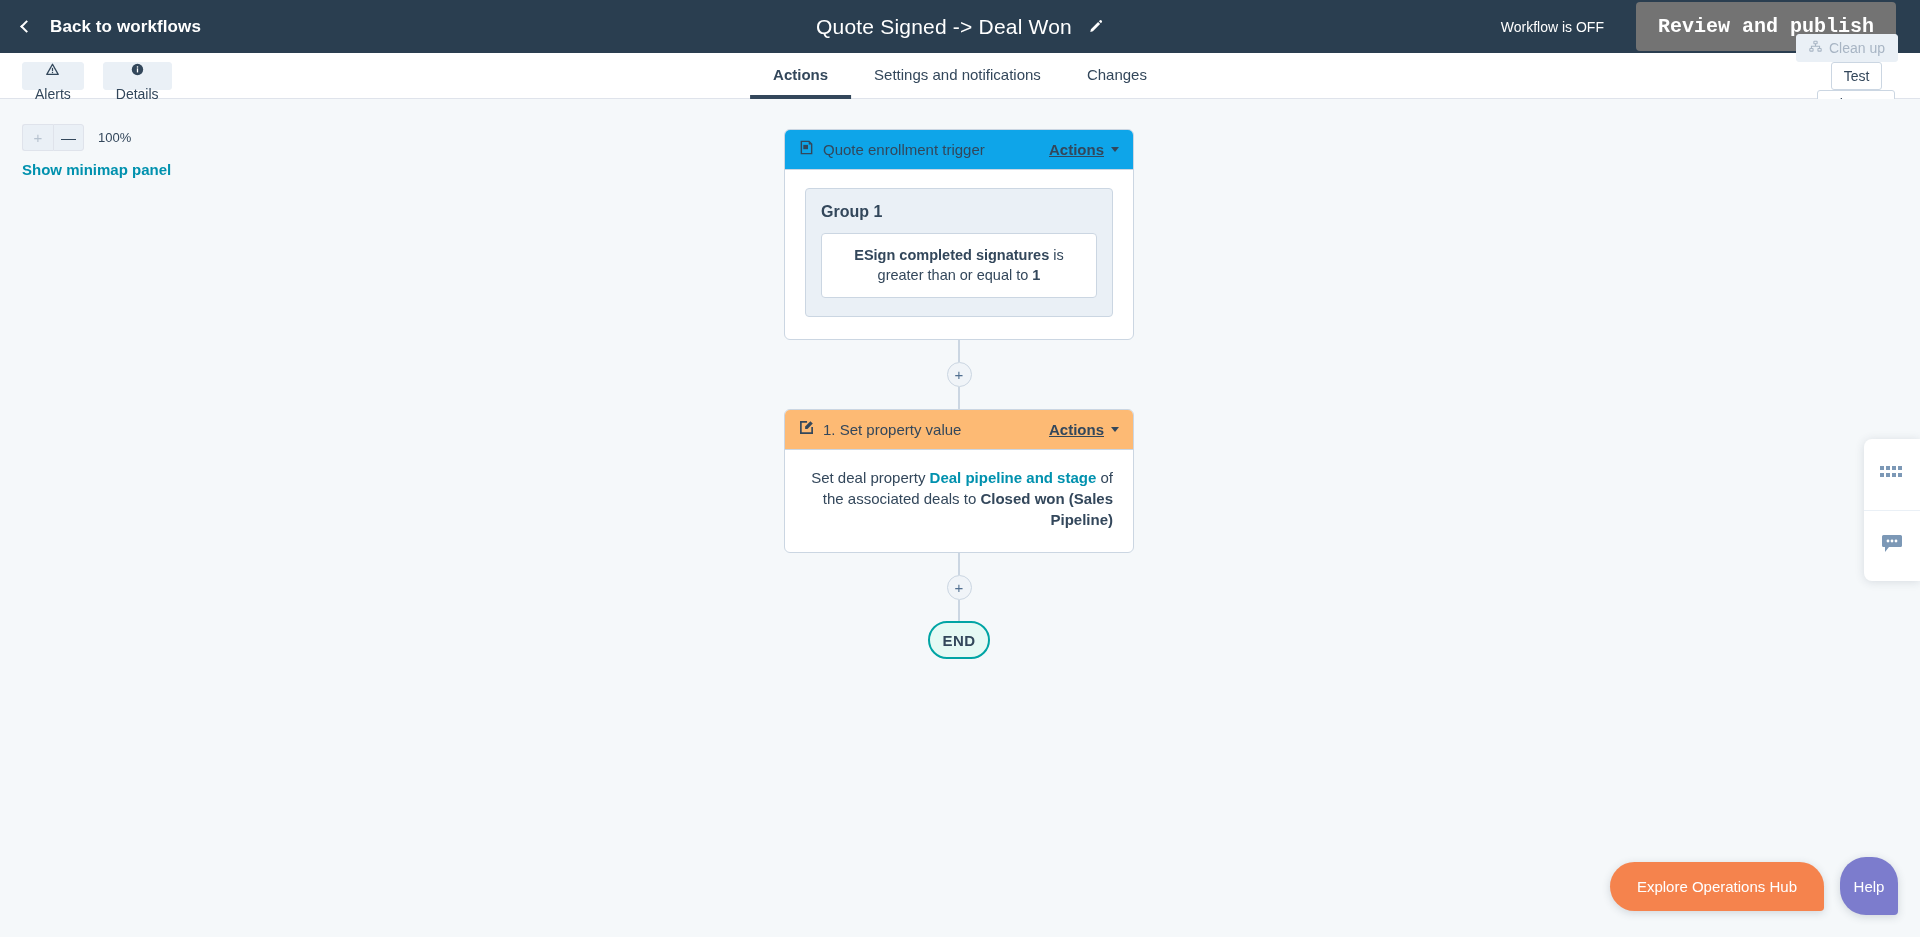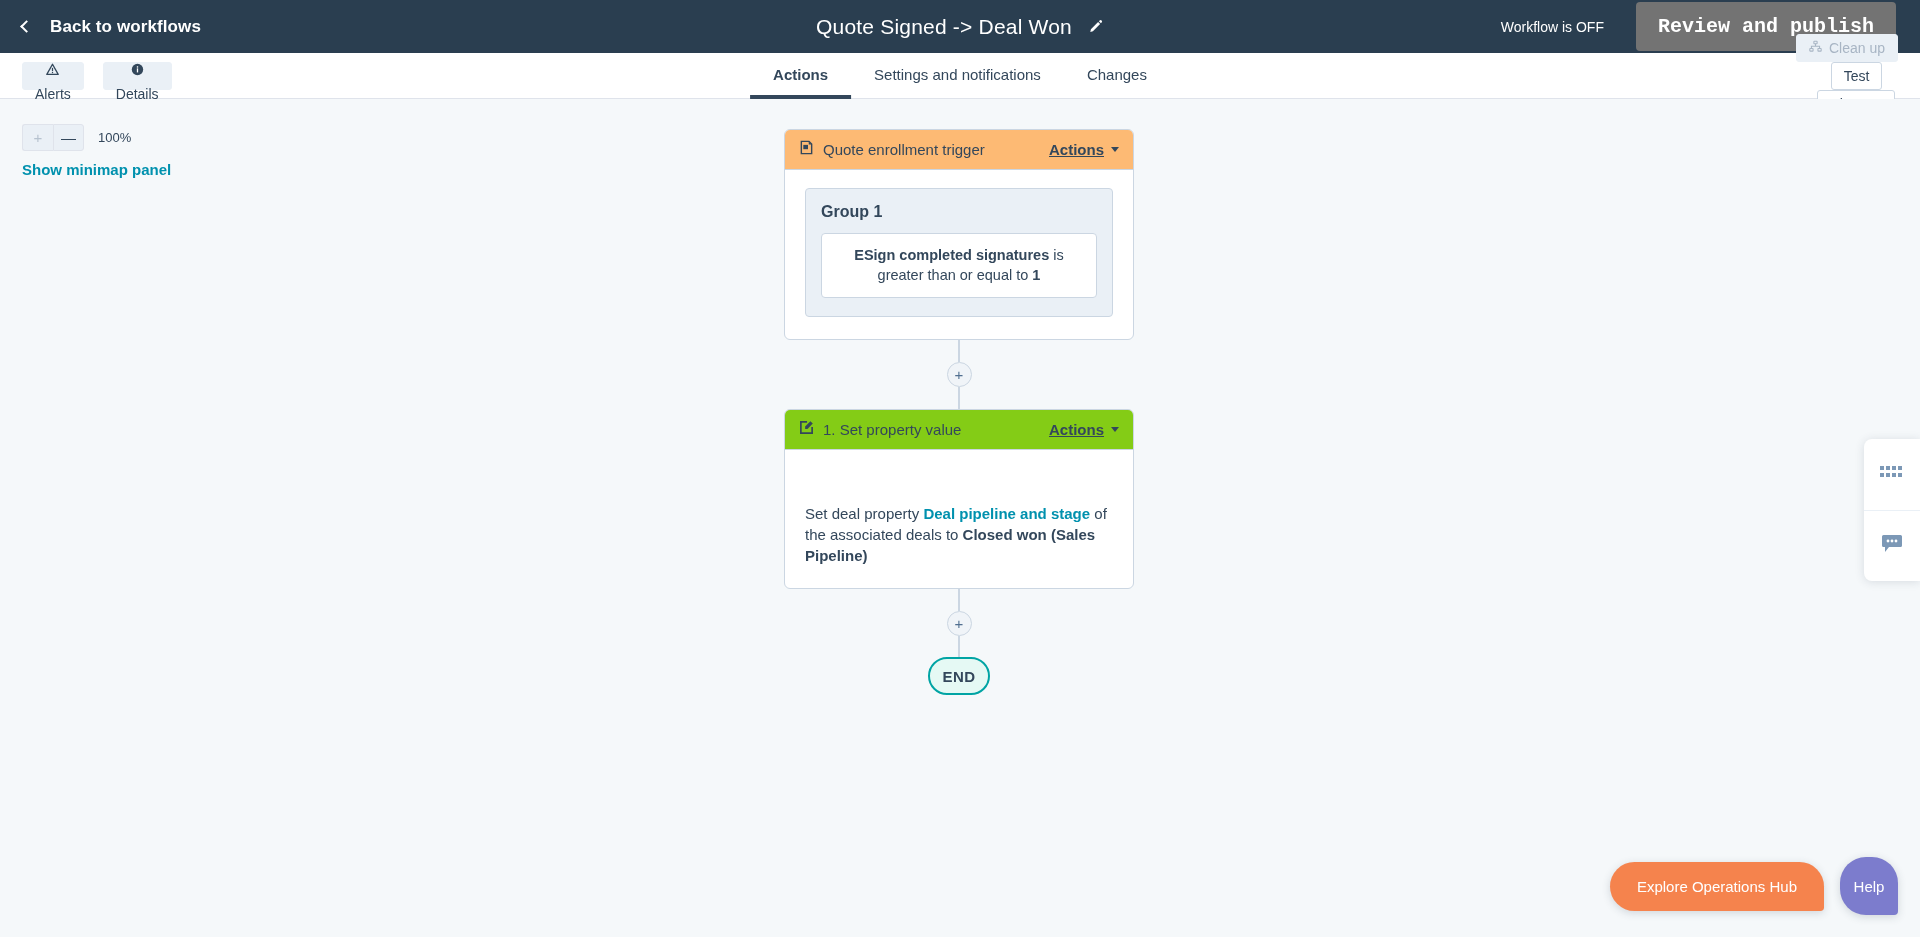--- a/index.html
+++ b/index.html
@@ -199,22 +199,22 @@
     border-radius: 6px;
     overflow: hidden;
   }
   .card-head {
     display: flex;
     align-items: center;
     padding: 10px 14px;
     border-bottom: 1px solid #cbd6e2;
     gap: 9px;
   }
-  .card-head.trigger { background: #fdba74; }
-  .card-head.action  { background: #84cc16; }
+  .card-head.trigger { background: #0ea5e9; }
+  .card-head.action  { background: #fdba74; }
   .card-head-title { font-size: 15px; color: #33475b; }
   .actions-link {
     margin-left: auto;
     font-size: 15px;
     font-weight: 700;
     color: #33475b;
     text-decoration: underline;
     cursor: pointer;
     display: inline-flex;
     align-items: center;
@@ -238,25 +238,24 @@
     border-radius: 4px;
     padding: 12px 14px;
     text-align: center;
     font-size: 14.5px;
     line-height: 1.35;
     color: #33475b;
   }
   .filter-box b { font-weight: 700; }
 
   .action-text {
-    text-align: left;
+    text-align: right;
     font-size: 15px;
     line-height: 1.38;
     color: #33475b;
-    margin-top: 36px;
   }
   .action-text .prop-link { color: #0091ae; font-weight: 700; cursor: pointer; }
   .action-text b { font-weight: 700; }
 
   
   .connector {
     display: flex;
     flex-direction: column;
     align-items: center;
   }

